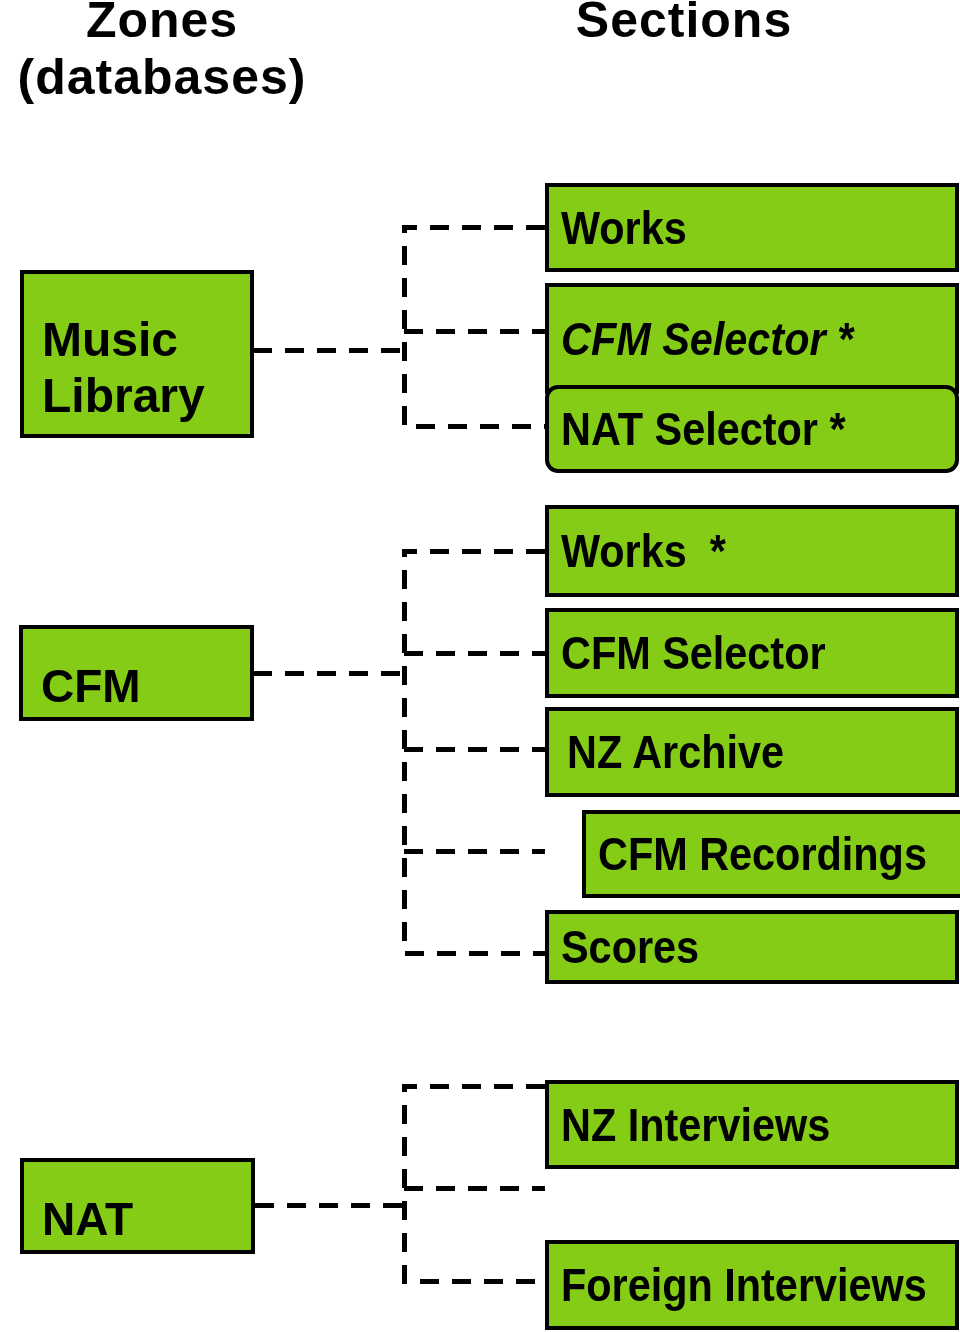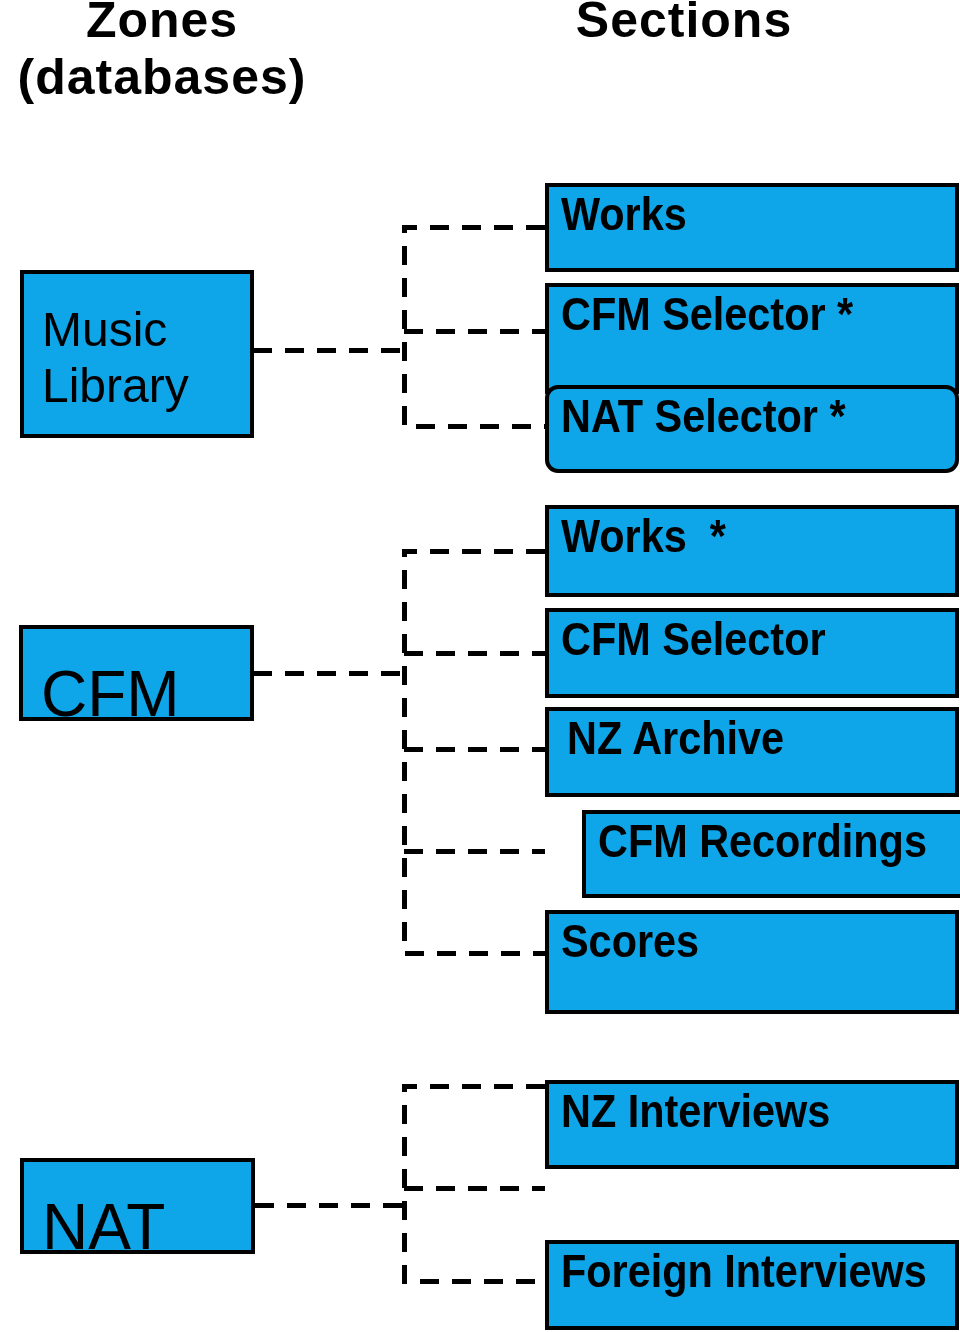--- a/index.html
+++ b/index.html
@@ -32,36 +32,37 @@
     text-align: center;
     white-space: nowrap;
   }
   .title-left  { left: -8px; top: -8px; width: 340px; }
   .title-right { left: 524px; top: -8px; width: 320px; }
   .box {
     position: absolute;
     z-index: 3;
     box-sizing: border-box;
     border: 4px solid #000000;
-    background: #0ea5e9;
+    background: #84cc16;
     display: flex;
+    align-items: center;
   }
   .zone-box {
     left: 20px;
     width: 234px;
     padding-left: 18px;
   }
   .zone-box .label {
-    font-weight: normal;
+    font-weight: bold;
     font-size: 48px;
     line-height: 1.16;
     margin-top: 28px;
   }
   .zone-box.big .label {
-    font-size: 64px;
+    font-size: 46px;
   }
   .section-box {
     left: 545px;
     width: 414px;
     padding-left: 12px;
   }
   .section-box .label {
     font-weight: bold;
     font-size: 46px;
     transform: scaleX(0.9);
@@ -70,27 +71,27 @@
   }
   .label {
     white-space: pre-wrap;
   }
   
   #box-music-library { top: 270px; height: 168px; }
   #box-cfm           { top: 625px; height: 96px; left: 19px; width: 235px; }
   #box-nat           { top: 1158px; height: 96px; width: 235px; }
 
   #box-ml-works          { top: 183px;  height: 89px; }
-  #box-ml-cfm-selector   { top: 283px;  height: 111px; }
+  #box-ml-cfm-selector   { top: 283px;  height: 111px; font-style: italic; }
   #box-ml-nat-selector   { top: 385px;  height: 88px; border-radius: 13px; }
   #box-cfm-works         { top: 505px;  height: 92px; }
   #box-cfm-cfm-selector  { top: 608px;  height: 90px; }
   #box-cfm-nz-archive    { top: 707px;  height: 90px; padding-left: 18px; }
   #box-cfm-recordings    { top: 810px;  height: 88px; margin-left: 37px; }
-  #box-cfm-scores        { top: 910px;  height: 104px; }
+  #box-cfm-scores        { top: 910px;  height: 74px; }
   #box-nat-selector      { top: 1040px; height: 92px; }
   #box-nat-nz-interviews { top: 1080px; height: 89px; }
   #box-nat-foreign-interviews { top: 1240px; height: 90px; }
 </style>
 </head>
 <body>
 
 <div class="canvas">
 
   <svg class="connector-layer" width="960" height="1332" viewBox="0 0 960 1332">

